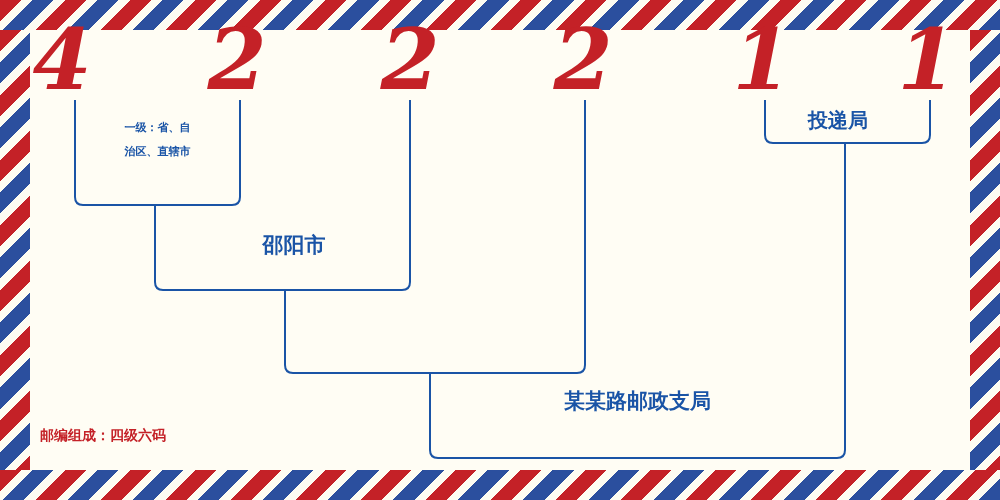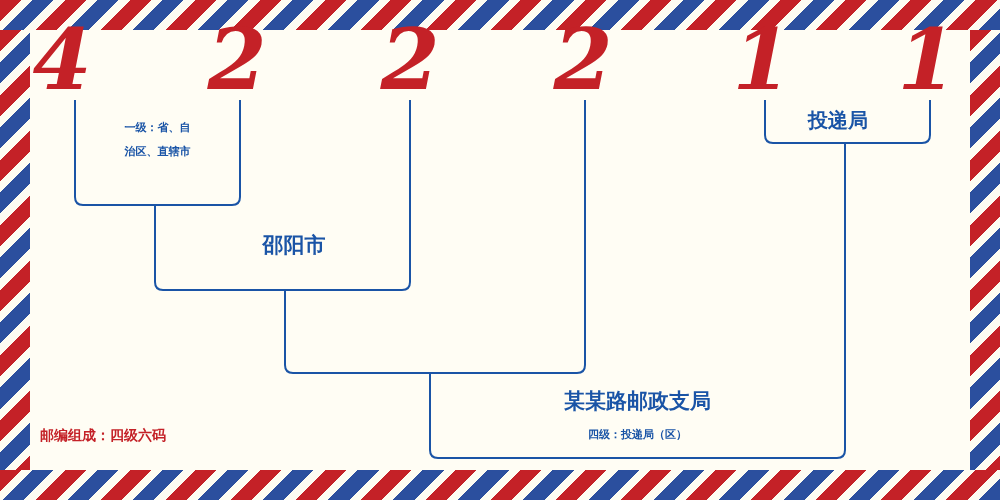--- a/index.html
+++ b/index.html
@@ -105,21 +105,20 @@
     <span class="desc2">治区、直辖市</span>
   </div>
 
   <div class="lbl lbl-l2">
     <span class="name">邵阳市</span>
   </div>
 
 
   <div class="lbl lbl-l4">
     <span class="name">某某路邮政支局</span>
-    <span class="desc">四级：投递局（区）</span>
   </div>
 
   <div class="lbl lbl-delivery">
     <span class="name">投递局</span>
   </div>
 
   <div class="footer-note">邮编组成：四级六码</div>
 
 </div>
 

